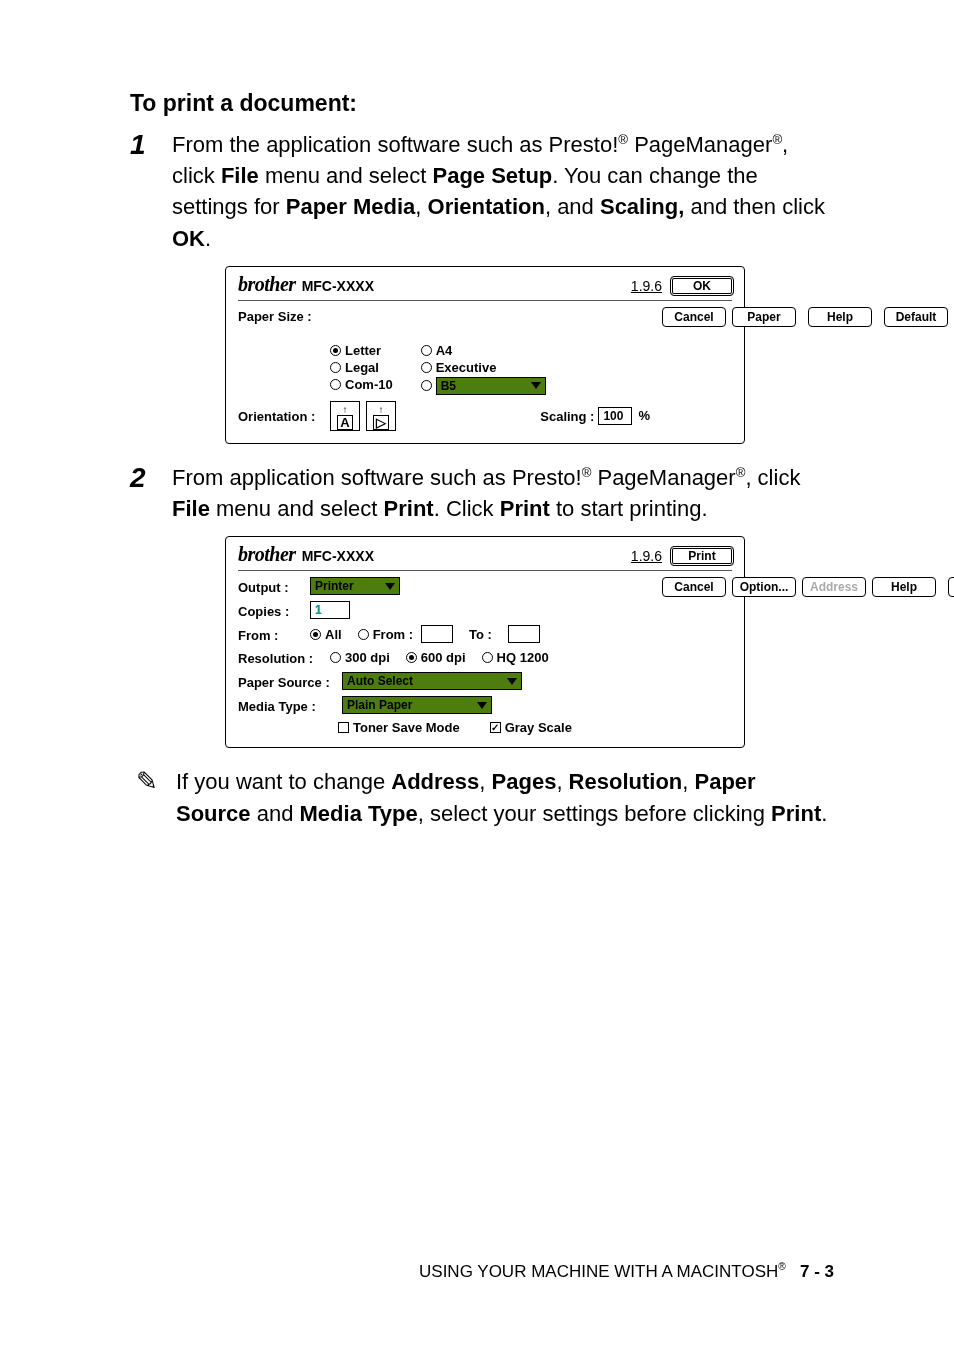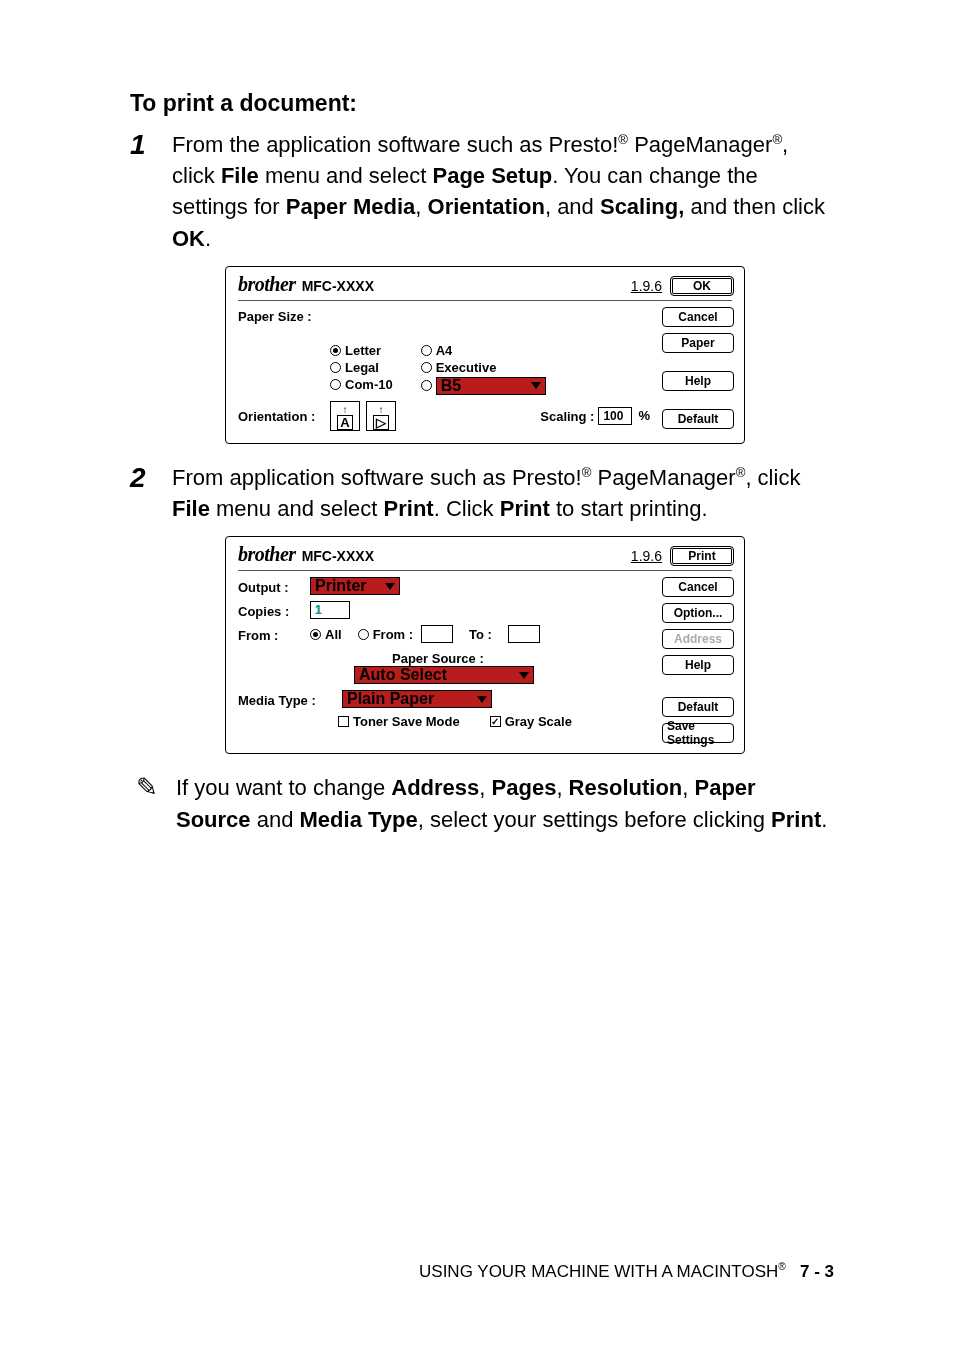--- a/index.html
+++ b/index.html
@@ -16,33 +16,33 @@
   .brother { color: #000000; font-family: Georgia, "Times New Roman", serif; font-weight: bold; font-style: italic; font-size: 20px; text-transform: lowercase; letter-spacing: -0.5px; }
   .model { font-size: 14px; }
   .ver { font-size: 14px; font-weight: normal; text-decoration: underline; }
   .hbtn { border: 1px solid #000; border-radius: 4px; min-width: 64px; height: 20px; display: flex; align-items: center; justify-content: center; font-size: 12px; font-weight: bold; background: #fff; padding: 0 6px; }
   .hbtn.dbl { box-shadow: inset 0 0 0 1px #fff, inset 0 0 0 2px #000; }
   .hbtn.dis { color: #aaa; }
   .hrow { display: flex; align-items: center; gap: 8px; }
   .divider { border-top: 1px solid #555; margin: 0 12px; }
   .dlg-body { display: flex; }
   .content { flex: 1; padding: 6px 6px 6px 12px; }
-  .sidecol { width: 88px; padding: 6px 10px 10px 6px; display: flex; flex-direction: column; gap: 6px; align-items: stretch; }
+  .sidecol { width: 88px; padding: 6px 10px 10px 6px; display: flex; flex-direction: row; gap: 6px; align-items: stretch; }
   .sidecol .hbtn { width: 100%; }
   .row { display: flex; align-items: flex-start; margin-bottom: 6px; }
   .lbl { min-width: 92px; font-weight: bold; padding-top: 2px; }
   .lbl-narrow { min-width: 72px; font-weight: bold; padding-top: 2px; }
   .radio-col { display: flex; flex-direction: column; gap: 2px; margin-top: 36px; }
   .radio-row { display: flex; align-items: center; gap: 16px; flex-wrap: wrap; }
   .rad { display: flex; align-items: center; gap: 4px; }
   .r-o { width: 11px; height: 11px; border: 1px solid #000; border-radius: 50%; display: inline-flex; align-items: center; justify-content: center; }
   .r-o.sel::after { content: ""; width: 5px; height: 5px; background: #000; border-radius: 50%; }
   .cb { display: flex; align-items: center; gap: 4px; }
   .c-o { width: 11px; height: 11px; border: 1px solid #000; display: inline-flex; align-items: center; justify-content: center; font-size: 10px; line-height: 1; }
-  .sel-box { border: 1px solid #000; height: 18px; padding: 0 4px; display: flex; align-items: center; justify-content: space-between; gap: 6px; background: #b91c1c; font-size: 16px; font-weight: bold; min-width: 90px; }
+  .sel-box { border: 1px solid #000; height: 18px; padding: 0 4px; display: flex; align-items: center; justify-content: space-between; gap: 6px; background: #4d7c0f; font-size: 12px; font-weight: bold; min-width: 90px; }
   .tri { width: 0; height: 0; border-left: 5px solid transparent; border-right: 5px solid transparent; border-top: 7px solid #000; }
   .txt-in { border: 1px solid #000; height: 18px; padding: 0 4px; font-size: 12px; font-weight: bold; min-width: 28px; background: #fff; display: inline-flex; align-items: center; }
   .txt-in.aqua { text-shadow: 0 0 0 #1aa; color: #198; }
   .orient-btn { width: 30px; height: 30px; border: 1px solid #000; display: inline-flex; align-items: center; justify-content: center; font-size: 13px; font-weight: bold; background: #fff; }
   .orient-btn .ic { display: inline-flex; flex-direction: column; align-items: center; line-height: 1; }
   .arrow-up::before { content: "↑"; font-size: 10px; }
   .note-row { display: flex; align-items: flex-start; gap: 12px; margin-top: 12px; }
   .note-icon { width: 34px; font-size: 26px; line-height: 1; padding-top: 2px; text-align: center; }
   .footer { position: absolute; bottom: 70px; right: 120px; font-size: 17px; }
   .footer .pnum { font-weight: bold; }
@@ -185,21 +185,38 @@
               </div>
             <div class="rad">
                 <span class="r-o"></span>
                 <span>From :</span>
                 <div class="txt-in" style="min-width:32px;margin-left:4px;"></div>
               </div>
             <span style="font-weight:bold;">To :</span>
               <div class="txt-in" style="min-width:32px;"></div>
           </div>
         </div>
-        <div class="row" style="align-items:center;flex-direction:column;">
+        <div class="row" style="align-items:center;">
+          <div class="lbl" style="min-width:92px;">Resolution :</div>
+          <div class="radio-row">
+            <div class="rad">
+                <span class="r-o"></span>
+                <span>300 dpi</span>
+              </div>
+            <div class="rad">
+                <span class="r-o sel"></span>
+                <span>600 dpi</span>
+              </div>
+            <div class="rad">
+                <span class="r-o"></span>
+                <span>HQ 1200</span>
+              </div>
+          </div>
+        </div>
+        <div class="row" style="align-items:center;">
           <div class="lbl" style="min-width:104px;">Paper Source :</div>
           <div class="sel-box" style="min-width:180px;">
             <span>Auto Select</span>
               <span class="tri"></span>
           </div>
         </div>
         <div class="row" style="align-items:center;">
           <div class="lbl" style="min-width:104px;">Media Type :</div>
           <div class="sel-box" style="min-width:150px;">
             <span>Plain Paper</span>

